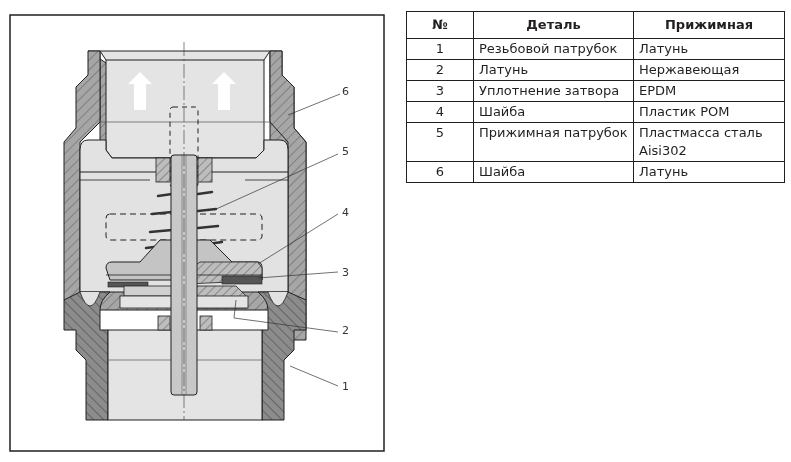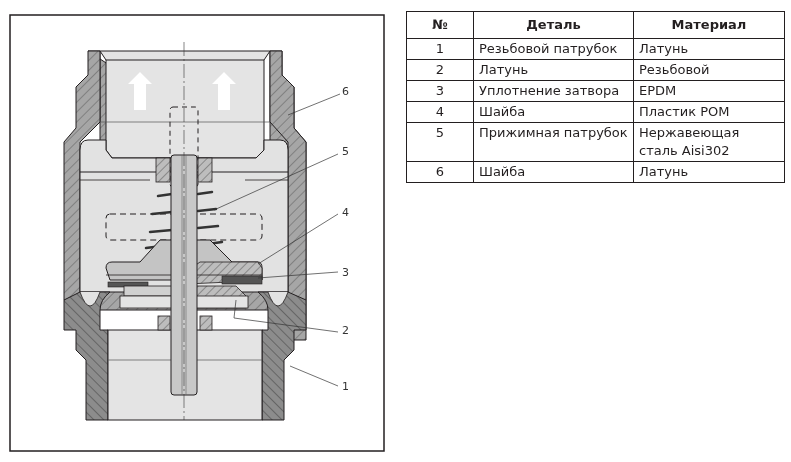--- a/index.html
+++ b/index.html
@@ -119,48 +119,48 @@
   <text class="lbl" x="342" y="276">3</text>
   <text class="lbl" x="342" y="334">2</text>
   <text class="lbl" x="342" y="390">1</text>
 </svg>
 
 <table id="parts-table">
   <thead>
     <tr>
       <th class="num">№</th>
       <th>Деталь</th>
-      <th>Материал</th>
+      <th>Прижимная</th>
     </tr>
   </thead>
   <tbody>
     <tr>
       <td class="num">1</td>
       <td class="part">Резьбовой патрубок</td>
       <td class="mat">Латунь</td>
     </tr>
     <tr>
       <td class="num">2</td>
       <td class="part">Латунь</td>
-      <td class="mat">Резьбовой</td>
+      <td class="mat">Нержавеющая</td>
     </tr>
     <tr>
       <td class="num">3</td>
       <td class="part">Уплотнение затвора</td>
       <td class="mat">EPDM</td>
     </tr>
     <tr>
       <td class="num">4</td>
       <td class="part">Шайба</td>
       <td class="mat">Пластик POM</td>
     </tr>
     <tr>
       <td class="num">5</td>
       <td class="part">Прижимная патрубок</td>
-      <td class="mat">Нержавеющая сталь Aisi302</td>
+      <td class="mat">Пластмасса сталь Aisi302</td>
     </tr>
     <tr>
       <td class="num">6</td>
       <td class="part">Шайба</td>
       <td class="mat">Латунь</td>
     </tr>
   </tbody>
 </table>
 
 </body></html>

